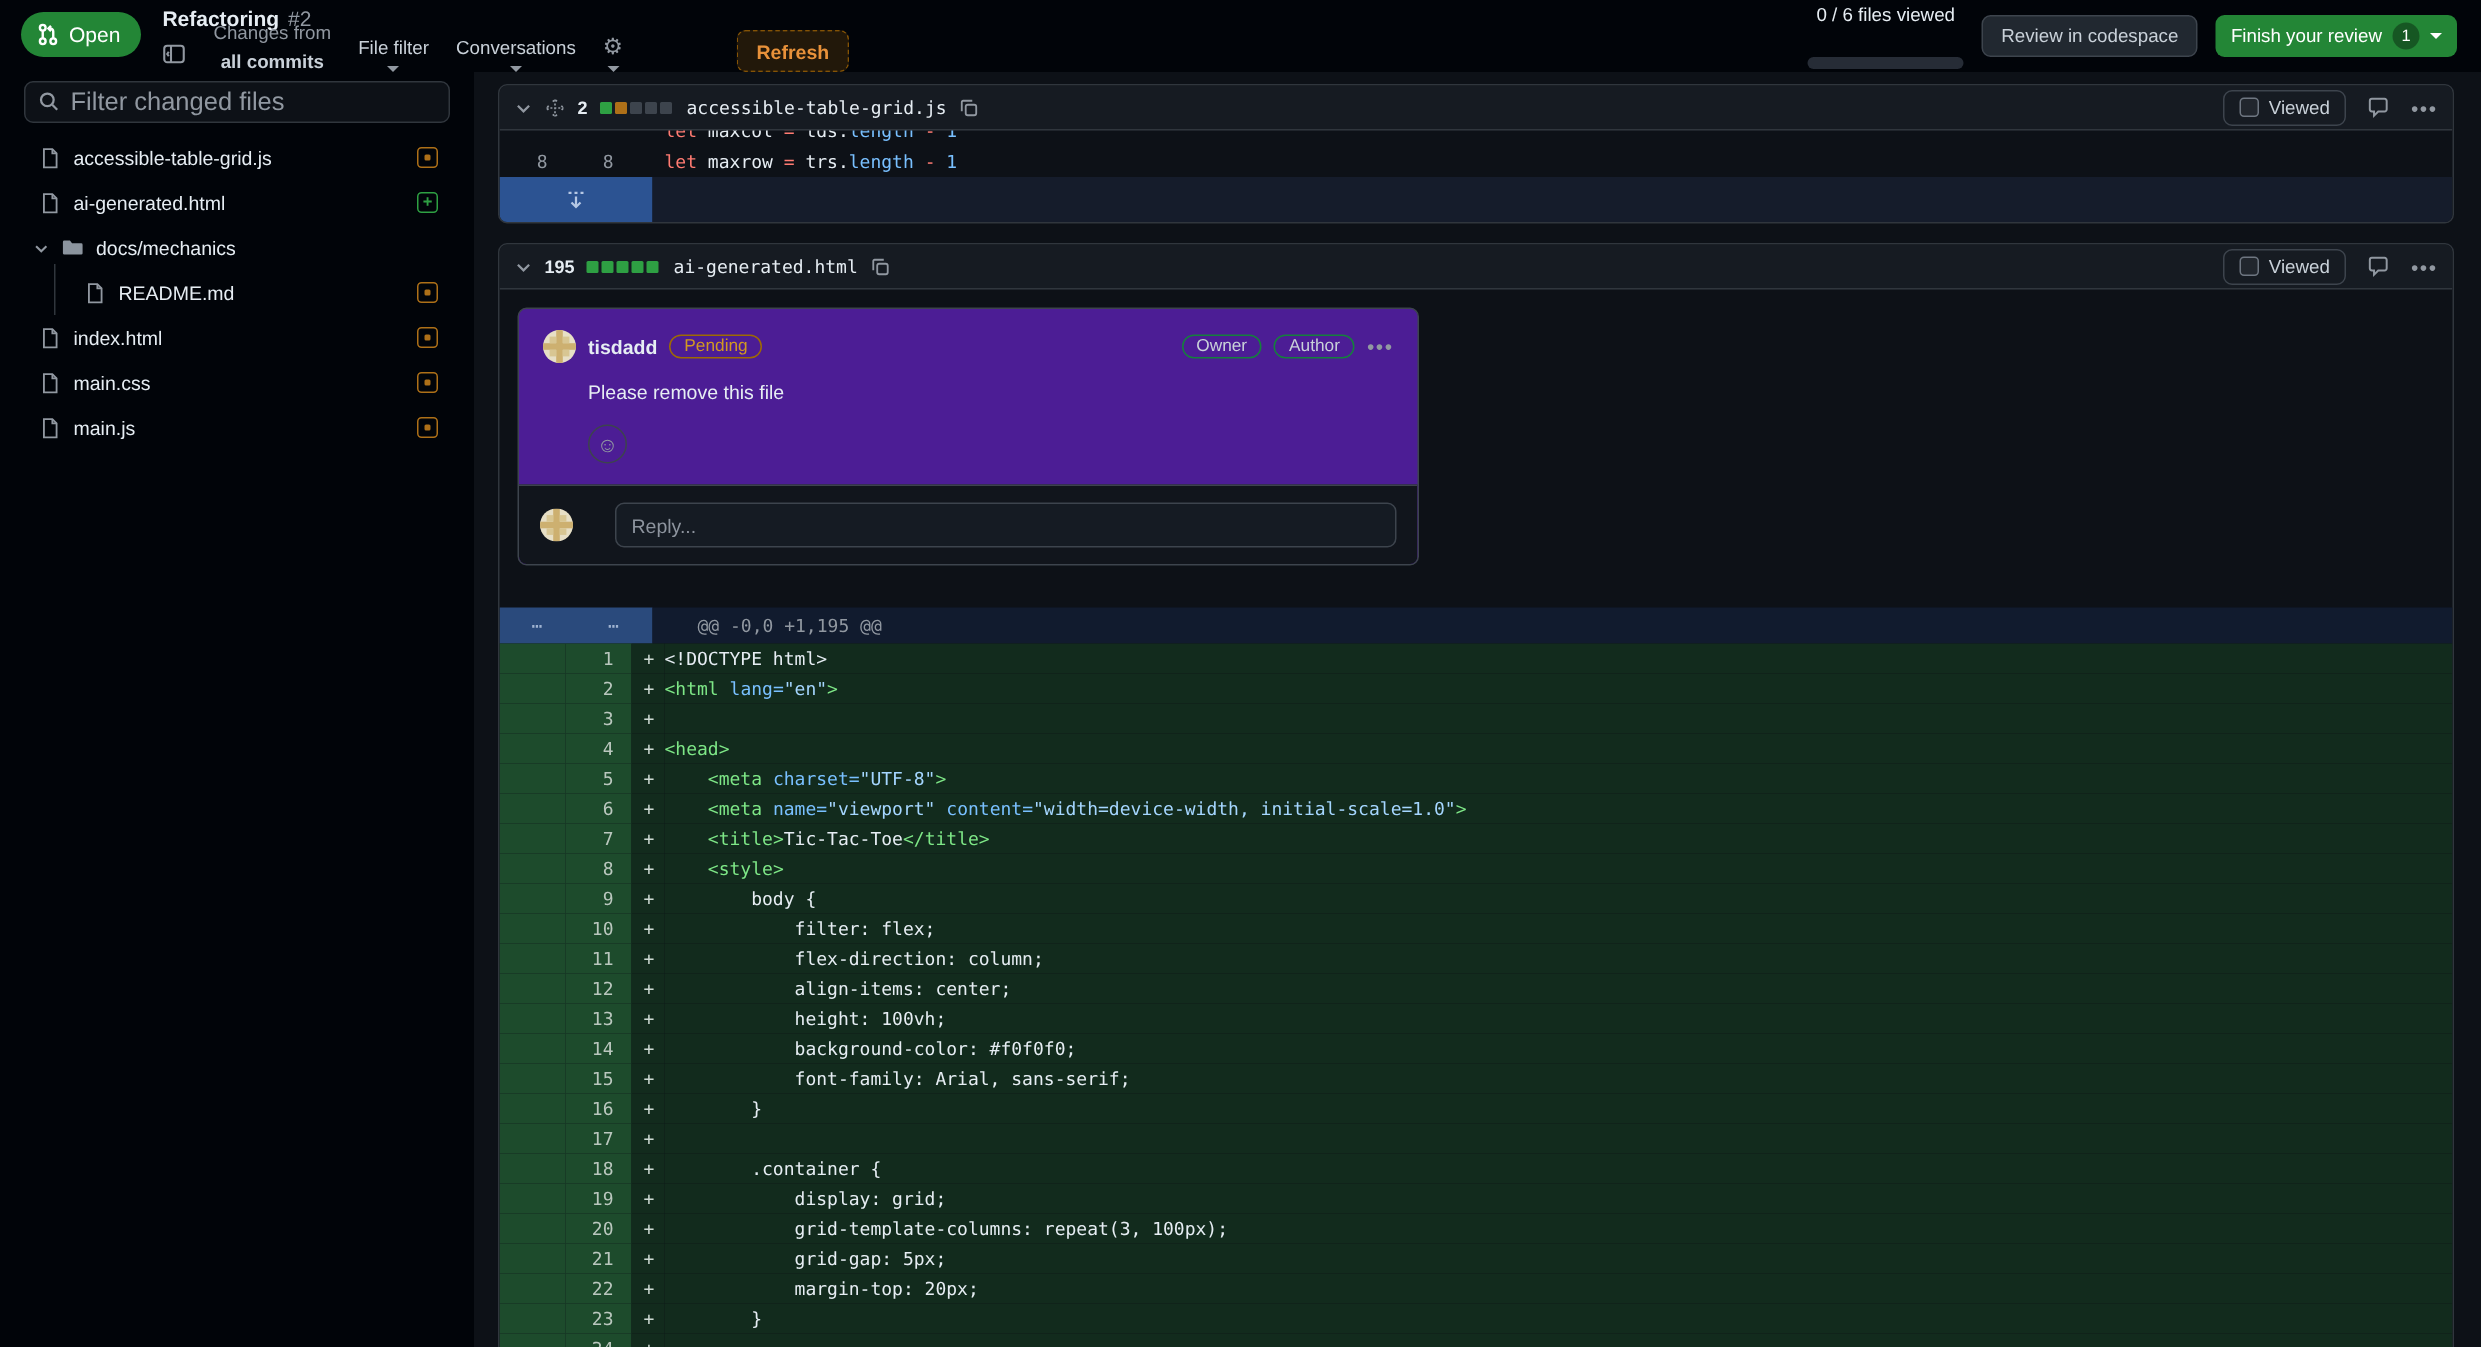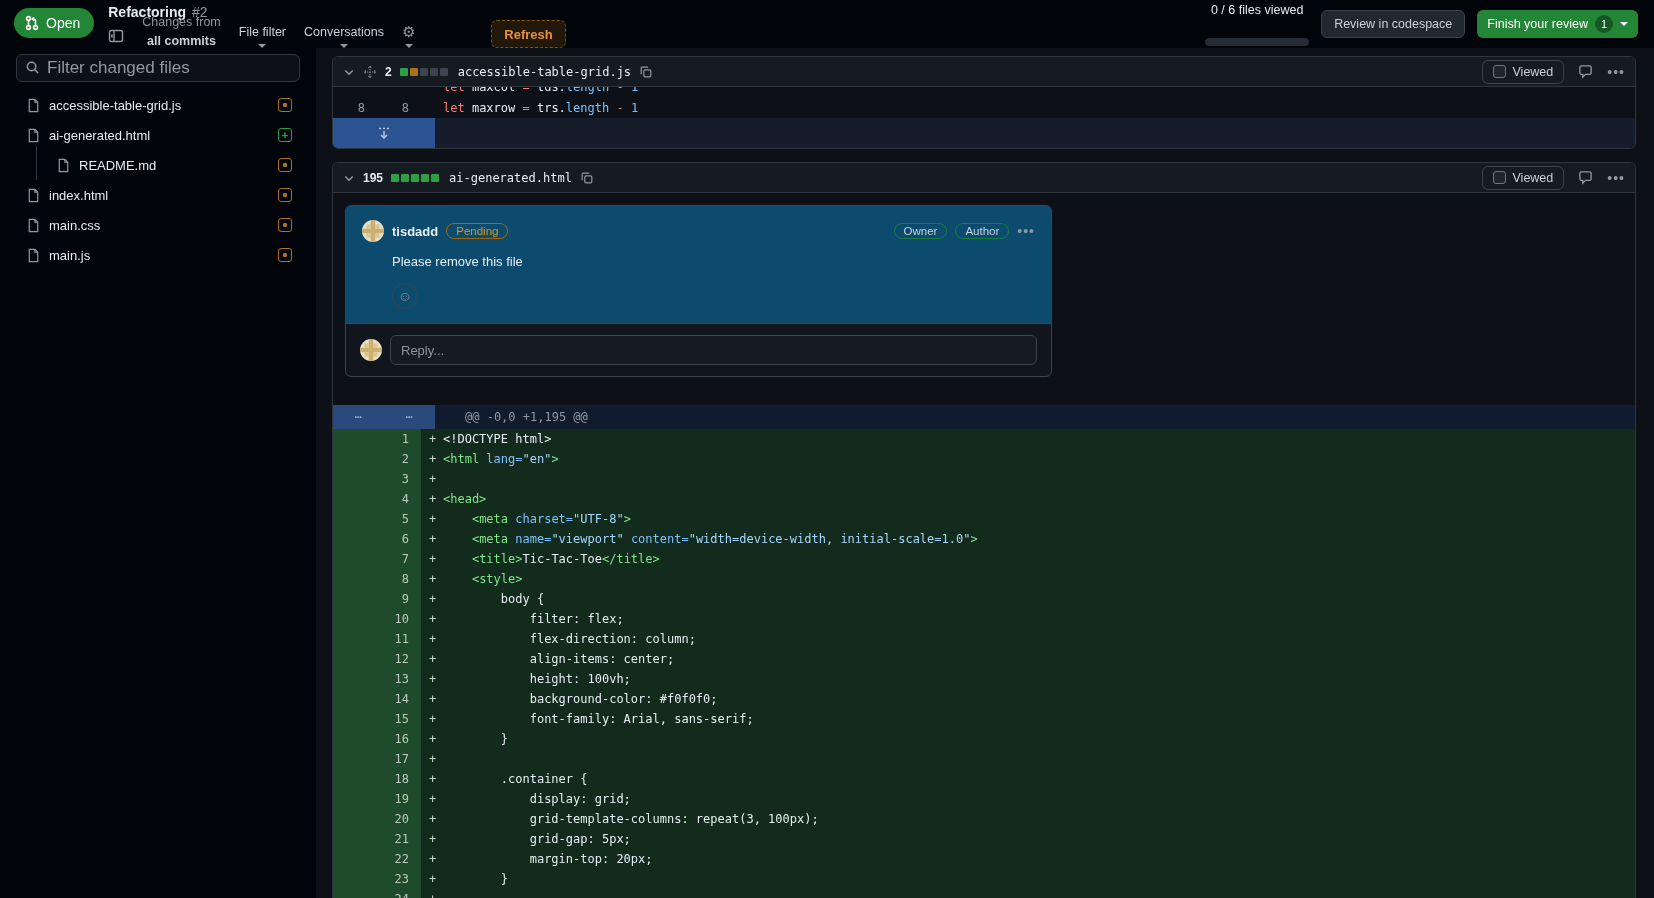--- a/index.html
+++ b/index.html
@@ -90,32 +90,32 @@
   .hunk-gutter { width:102px; flex:none; background:#2a4a7c; color:#9fb3d1; display:flex; }
   .hunk-gutter span { flex:1; text-align:center; letter-spacing:1px; }
   .hunk-text { flex:1; background:#111b2e; color:#9198a1; padding-left:30px; white-space:pre; }
 
   
   .sg-tag { color:#7ee787; } .sg-attr { color:#79c0ff; } .sg-str { color:#a5d6ff; }
   .sg-kw { color:#ff7b72; } .sg-num { color:#79c0ff; } .sg-def { color:#e6edf3; }
 
   
   .comment-area { padding:12px 12px 28px 12px; }
-  .thread-box { width:707px; border:1px solid #3d444d; border-radius:6px; background:#0c4a6e; overflow:hidden; }
+  .thread-box { width:601px; border:1px solid #3d444d; border-radius:6px; background:#4c1d95; overflow:hidden; }
   .thread-body { padding:14px 16px 12px 16px; }
   .cmt-head { display:flex; align-items:center; gap:8px; }
   .avatar { width:22px; height:22px; border-radius:50%; overflow:hidden; flex:none; }
   .cmt-author { font-weight:700; font-size:13px; color:#e6edf3; }
   .pending-pill { border:1px solid #9e6a03; color:#d29922; border-radius:10px; font-size:11.5px; padding:1px 9px; }
   .role-pill { border:1px solid #15803d; color:#c9d1d9; border-radius:10px; font-size:11.5px; padding:1px 9px; }
   .cmt-head .spacer { flex:1; }
   .cmt-text { margin:12px 0 0 30px; font-size:13px; color:#e6edf3; }
   .smiley-btn { margin:14px 0 2px 30px; width:26px; height:26px; border:1px solid #3d444d; border-radius:50%; color:#9198a1; font-size:14px; display:flex; align-items:center; justify-content:center; }
   .thread-footer { border-top:1px solid #3d444d; background:#11151c; padding:11px 14px; display:flex; align-items:center; gap:8px; }
-  .reply-input { flex:1; height:30px; background:#151b23; border:1px solid #3d444d; border-radius:6px; color:#e6edf3; font-size:13px; padding:0 10px; outline:none; }
+  .reply-input { flex:1; height:30px; background:#151b23; border:1px solid #3d444d; border-radius:6px; color:#e6edf3; font-size:13px; padding:0 10px; outline:none;margin-left:20px; }
   .reply-input::placeholder { color:#8d949e; }
 </style>
 </head>
 <body>
 
 <header class="topbar">
   <div class="topbar-left">
     <button class="open-pill">
       <span>
         <svg width="16" height="16" viewBox="0 0 16 16" fill="none" stroke="#fff" stroke-width="1.6">
@@ -210,20 +210,33 @@
             <path d="M3.5 1.5h6l3 3v10h-9z"></path>
             <path d="M9.5 1.5v3h3"></path>
           </svg>
         </span>
         <span class="tree-label">ai-generated.html</span>
         <span class="tree-status">
           <span class="status-sq added">
             <span class="status-plus">+</span>
           </span>
         </span>
+      </div>
+      <div class="tree-row" style="padding-left: 22px;">
+        <span>
+          <svg width="11" height="11" viewBox="0 0 16 16" fill="none" stroke="#9198a1" stroke-width="2">
+            <path d="M3 6l5 5 5-5"></path>
+          </svg>
+        </span>
+        <span>
+          <svg width="15" height="15" viewBox="0 0 16 16" fill="#8b949e">
+            <path d="M1 3.5A1 1 0 0 1 2 2.5h4l1.5 2H14a1 1 0 0 1 1 1v6a1 1 0 0 1-1 1H2a1 1 0 0 1-1-1z"></path>
+          </svg>
+        </span>
+        <span class="tree-label">docs/mechanics</span>
       </div>
       <div class="tree-row" style="padding-left: 56px;">
         <span class="guide-line"></span>
         <span>
           <svg width="15" height="15" viewBox="0 0 16 16" fill="none" stroke="#9198a1" stroke-width="1.3">
             <path d="M3.5 1.5h6l3 3v10h-9z"></path>
             <path d="M9.5 1.5v3h3"></path>
           </svg>
         </span>
         <span class="tree-label">README.md</span>

